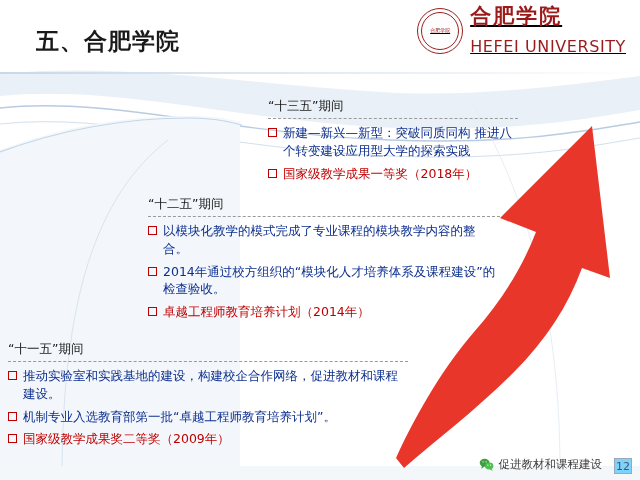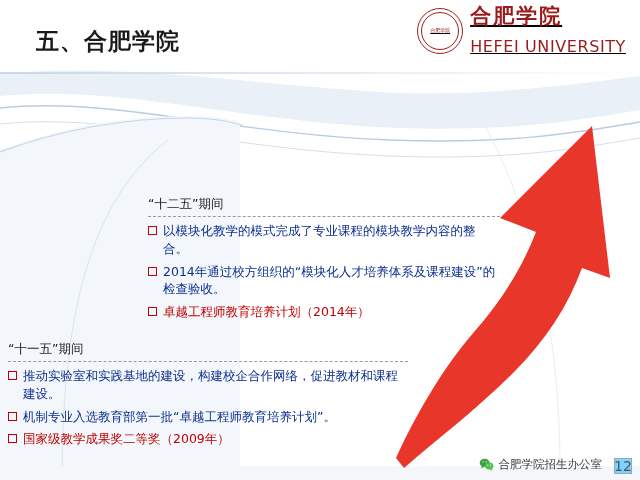--- a/index.html
+++ b/index.html
@@ -179,21 +179,21 @@
   }
   .page-num {
     position: absolute;
     right: 8px;
     bottom: 6px;
     width: 16px;
     height: 14px;
     border: 1px solid #9aa8bb;
     background: #7dd3fc;
     color: #4a5568;
-    font-size: 14px;
+    font-size: 11px;
     display: flex;
     align-items: center;
     justify-content: center;
   }
 </style>
 </head>
 <body>
 
 <div class="slide">
 
@@ -214,20 +214,32 @@
   <div class="logo-box">
     <div class="logo-seal">
       <div class="logo-seal-inner">合肥学院</div>
     </div>
     <div class="logo-text">
       <div class="logo-cn">合肥学院</div>
       <div class="logo-en">HEFEI UNIVERSITY</div>
     </div>
   </div>
 
+  <div class="block" id="block-1135">
+    <div class="block-title">“十三五”期间</div>
+    <div class="dash-rule"></div>
+    <div class="bullet-row">
+      <span class="bullet-mark"></span>
+      <span class="bullet-text">新建—新兴—新型：突破同质同构 推进八个转变建设应用型大学的探索实践</span>
+    </div>
+    <div class="bullet-row">
+      <span class="bullet-mark"></span>
+      <span class="bullet-text red">国家级教学成果一等奖（2018年）</span>
+    </div>
+  </div>
 
   <div class="block" id="block-1125">
     <div class="block-title">“十二五”期间</div>
     <div class="dash-rule"></div>
     <div class="bullet-row">
       <span class="bullet-mark"></span>
       <span class="bullet-text">以模块化教学的模式完成了专业课程的模块教学内容的整合。</span>
     </div>
     <div class="bullet-row">
       <span class="bullet-mark"></span>
@@ -264,18 +276,18 @@
     <svg class="wechat-icon" viewBox="0 0 20 17">
       <ellipse cx="7.5" cy="6.2" rx="6.6" ry="5.4" fill="#3f9e3f"></ellipse>
       <polygon points="4,10 3,14 7,11.6" fill="#3f9e3f"></polygon>
       <ellipse cx="13.6" cy="10.4" rx="5.6" ry="4.6" fill="#4fbf4f"></ellipse>
       <polygon points="17,14 18,17 14.4,14.8" fill="#4fbf4f"></polygon>
       <circle cx="5.4" cy="4.9" r="0.9" fill="#fff"></circle>
       <circle cx="9.4" cy="4.9" r="0.9" fill="#fff"></circle>
       <circle cx="11.8" cy="9.3" r="0.8" fill="#fff"></circle>
       <circle cx="15.4" cy="9.3" r="0.8" fill="#fff"></circle>
     </svg>
-    <span class="footer-text">合肥学院招生办公室</span>
+    <span class="footer-text">促进教材和课程建设</span>
   </div>
 
   <div class="page-num">12</div>
 
 </div>
 
 </body></html>

